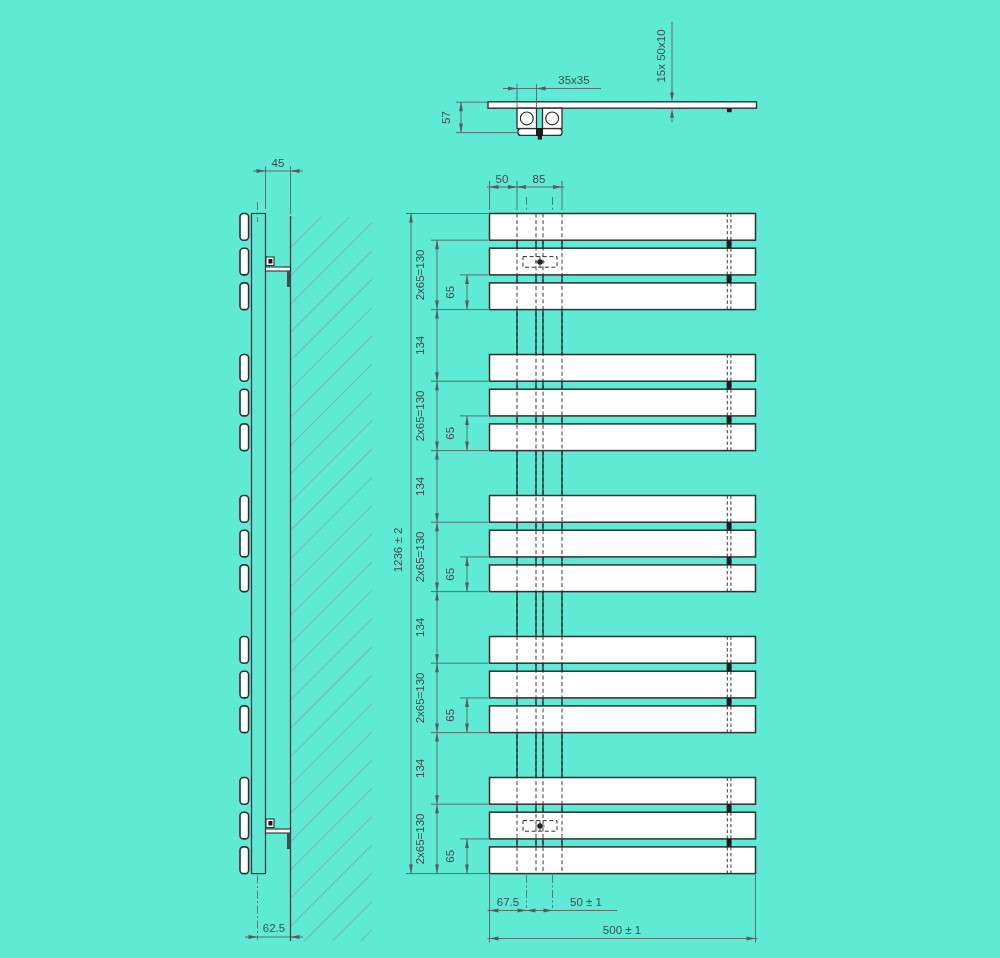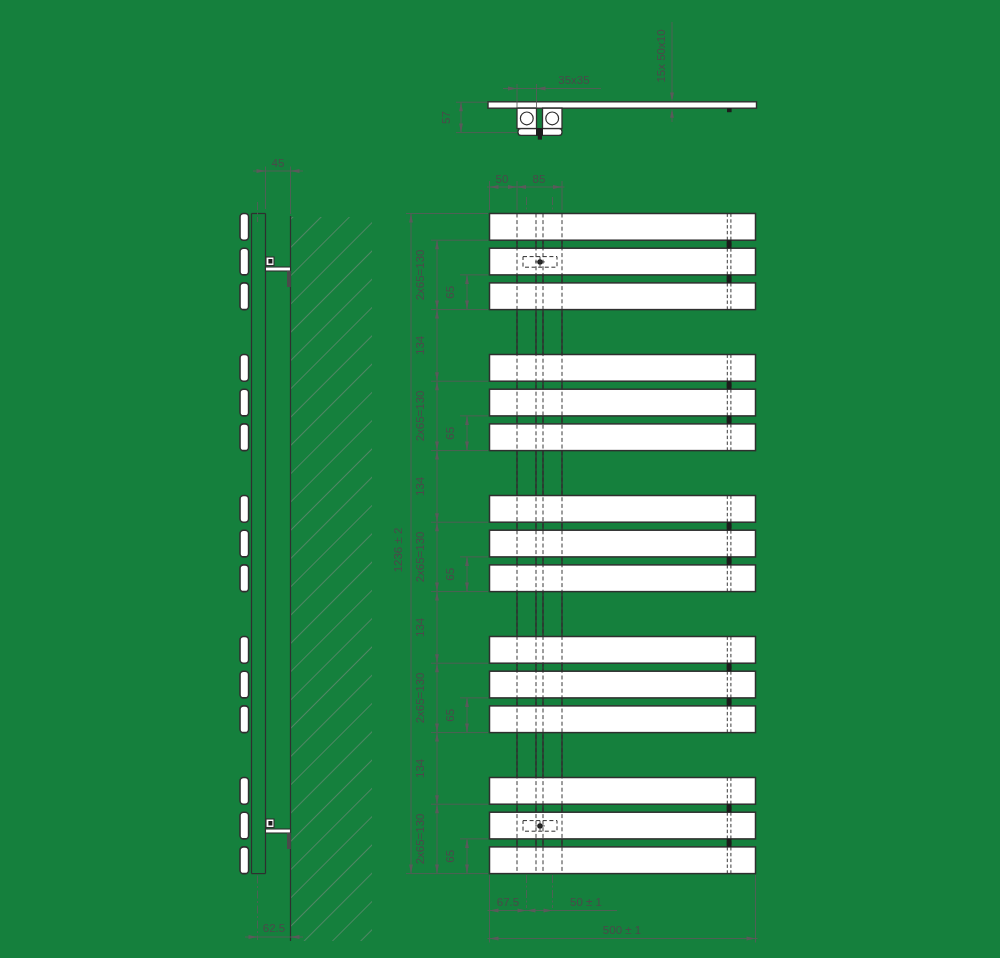--- a/index.html
+++ b/index.html
@@ -1,16 +1,16 @@
 <!DOCTYPE html>
 <html><head>
 <meta charset="utf-8">
 <style>
   html,body{margin:0;padding:0;background:#ffffff;}
-  .canvas{width:1000px;height:958px;background:#15803d;position:relative;overflow:hidden;}
+  .canvas{width:1000px;height:958px;background:#5eead4;position:relative;overflow:hidden;}
   svg{display:block;}
   text{font-family:"Liberation Sans","DejaVu Sans",sans-serif;fill:#4a4a4a;}
   .dimtext{font-size:11.5px;letter-spacing:0px;}
 </style>
 </head>
 <body>
 
 <div class="canvas">
   <svg id="dwg" width="1000" height="958" viewBox="0 0 1000 958">
     <defs>

